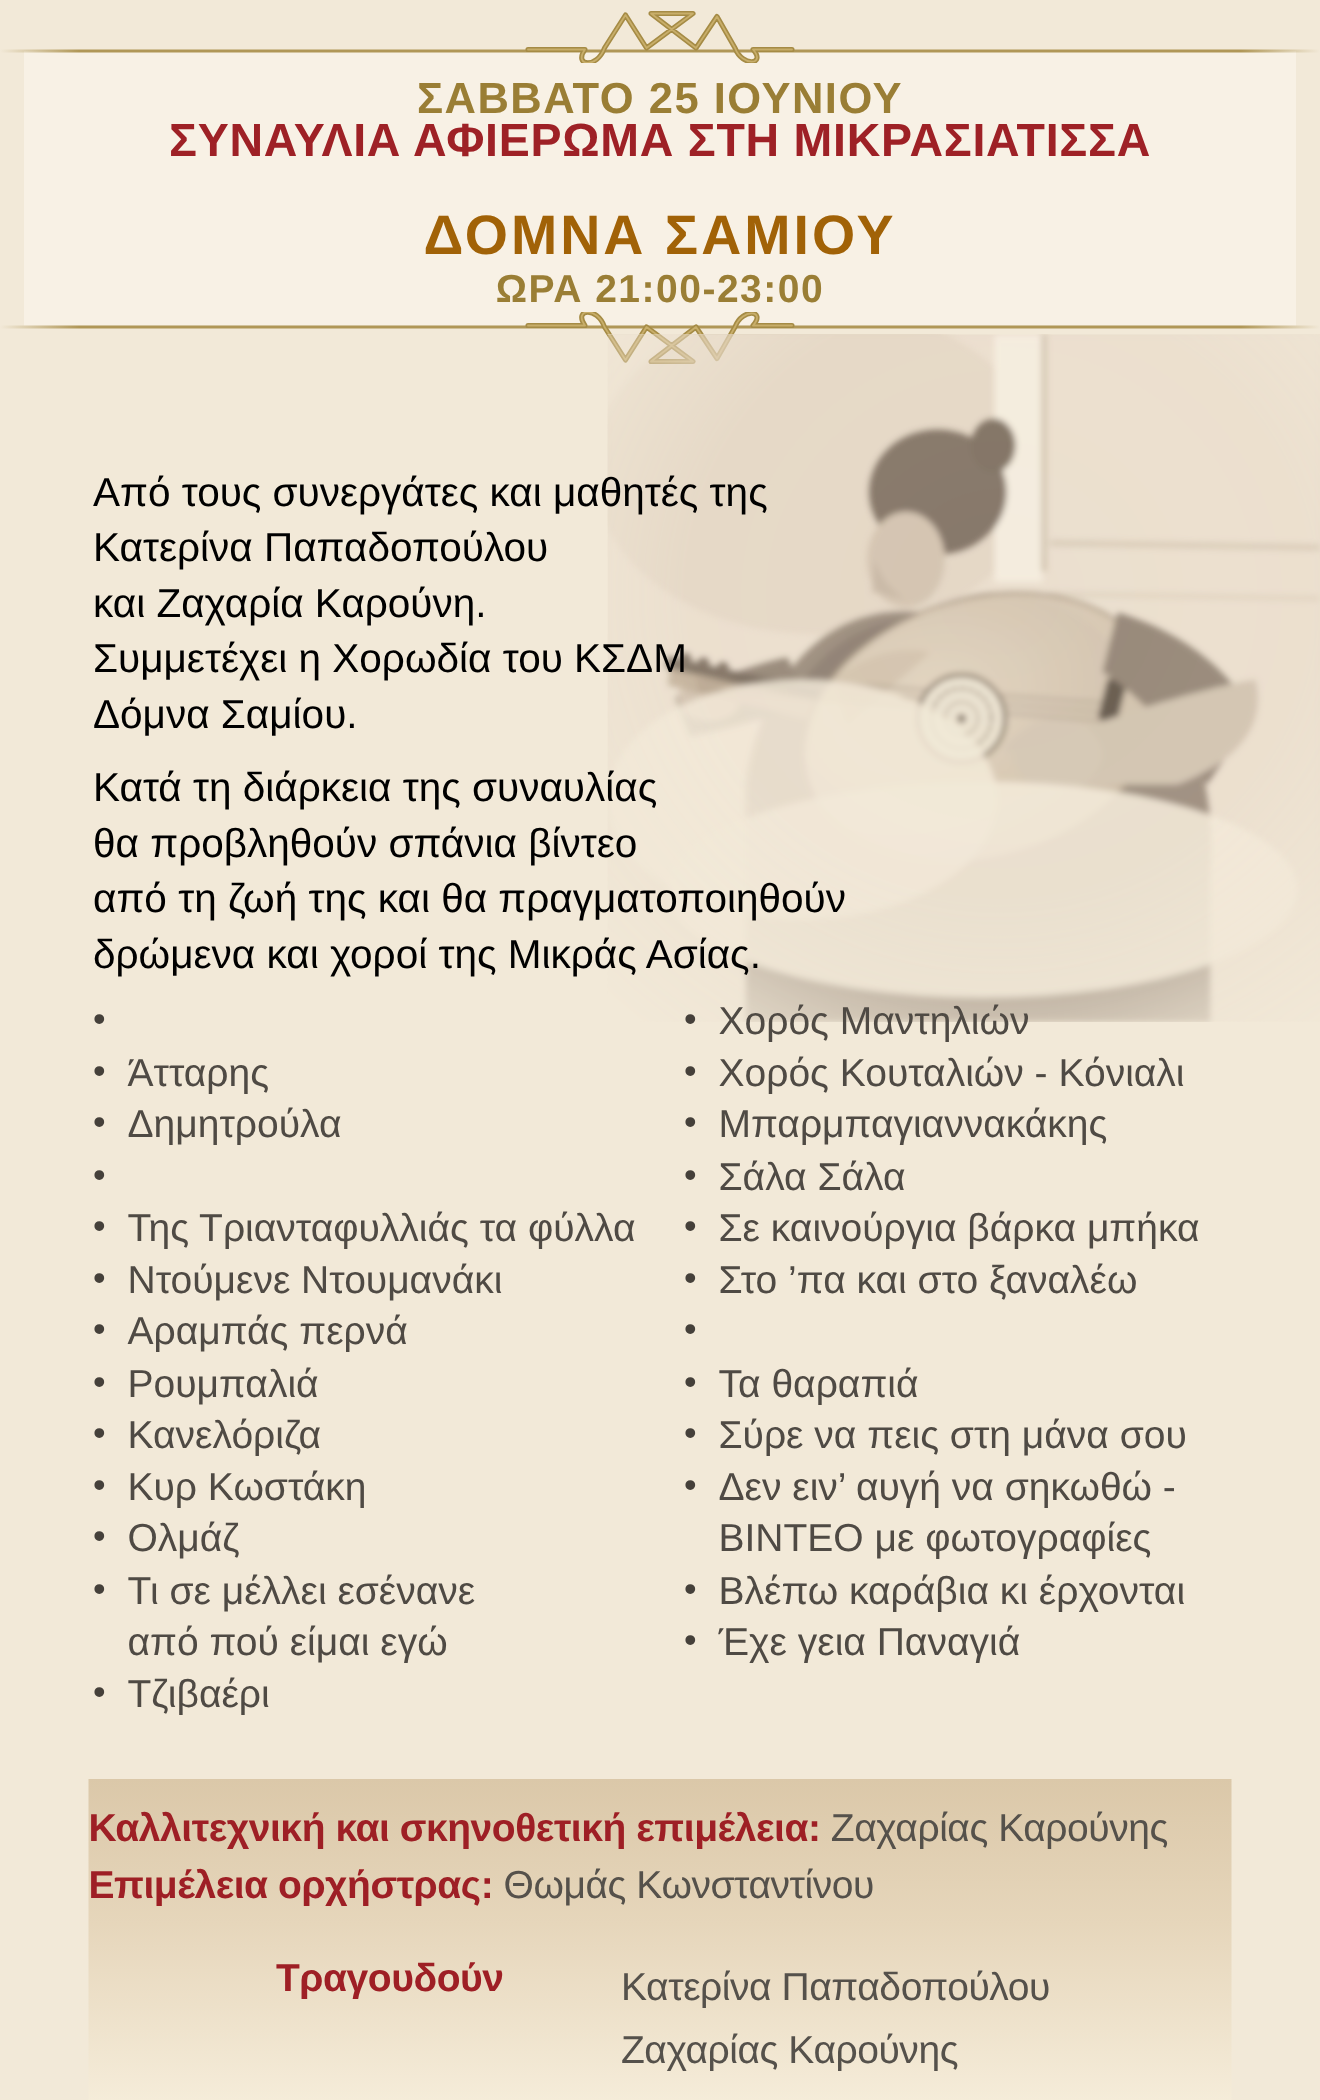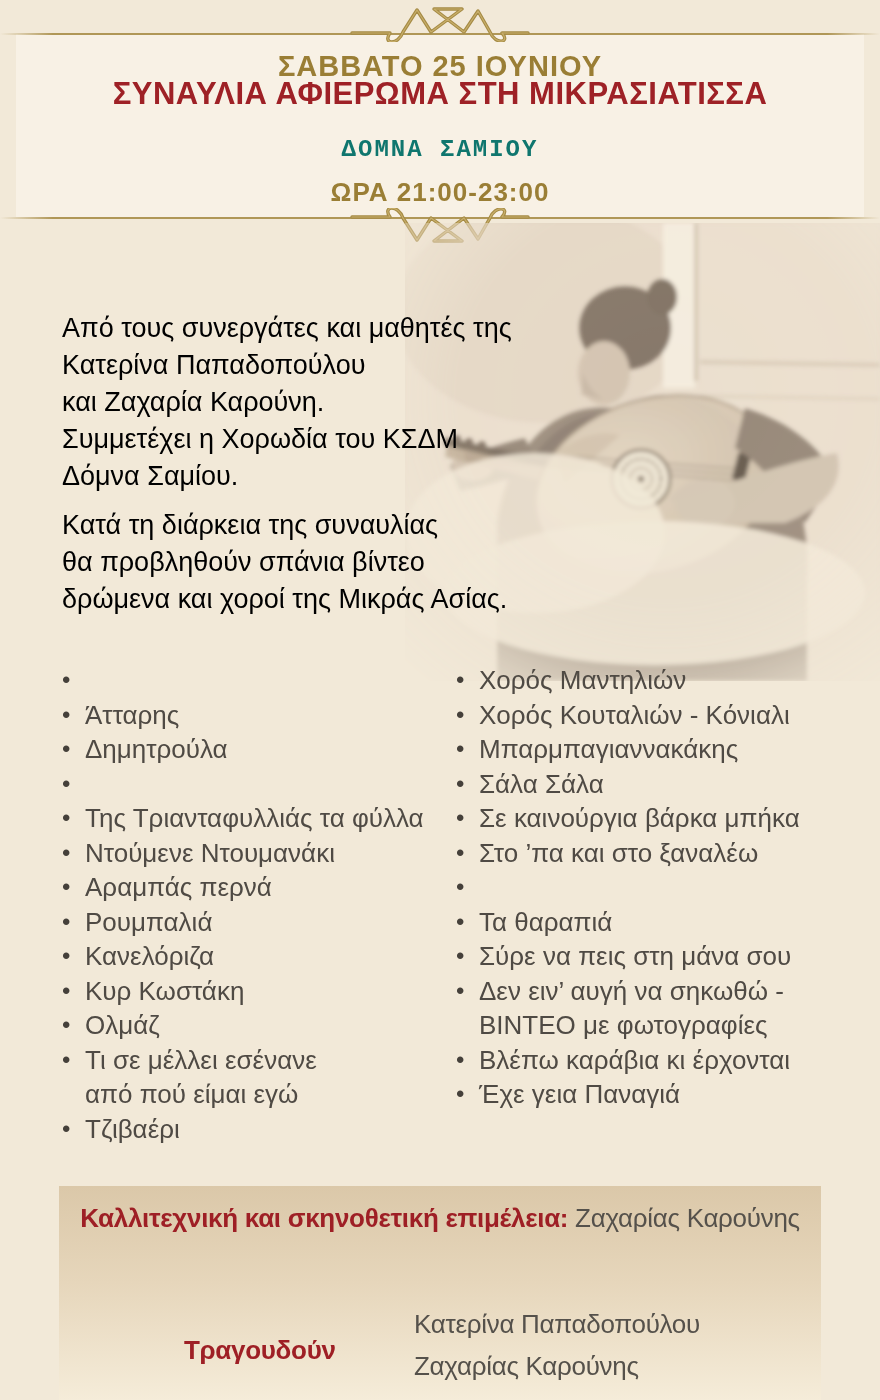--- a/index.html
+++ b/index.html
@@ -19,45 +19,45 @@
     background:linear-gradient(90deg,rgba(176,151,87,0) 0%,#b09757 6%,#b09757 94%,rgba(176,151,87,0) 100%);
   }
   .gold-line.top{top:33px;}
   .gold-line.bottom{top:217px;}
   .flourish{position:absolute;left:350px;width:180px;height:44px;}
   .flourish.top{top:-2px;}
   .flourish.bottom{top:208px;transform:scaleY(-1);}
   .hline{position:absolute;left:0;width:100%;text-align:center;white-space:nowrap;font-weight:bold;}
   .h-date {top:50px;font-size:29px;letter-spacing:1px;color:#9a7e35;}
   .h-title1{top:76px;font-size:31px;letter-spacing:.5px;color:#9e2126;}
-  .h-title2{top:136px;font-size:24px;letter-spacing:2px;color:#0f766e;font-family:Liberation Mono, monospace;}
+  .h-title2{top:136px;font-size:37px;letter-spacing:2px;color:#a16207;}
   .h-time {top:177px;font-size:26px;letter-spacing:1px;color:#9a7e35;}
   
   .photo{position:absolute;left:405px;top:223px;width:475px;height:458px;z-index:1;}
   
   .intro{position:absolute;left:62px;top:310px;z-index:2;color:#000000;font-size:27px;}
   .intro .ln{height:37px;line-height:37px;white-space:nowrap;}
   .intro .gap{height:12px;}
   
   .songs{position:absolute;top:663px;z-index:2;color:#4f4a44;font-size:26px;}
   .songs.left{left:62px;}
   .songs.right{left:456px;}
   .song-row{height:34.5px;line-height:34.5px;white-space:nowrap;display:flex;}
   .blt{display:inline-block;width:23px;color:#45403a;font-size:24px;}
   
   .credits{
     position:absolute;left:59px;top:1186px;width:762px;height:214px;z-index:2;
     background:linear-gradient(180deg,#dbc8a9 0%,#e6d6bb 45%,#f5ecd9 100%);
     font-size:26px;letter-spacing:-0.3px;
   }
-  .credit-center{position:absolute;left:0;width:100%;text-align:center;white-space:nowrap;}
+  .credit-center{position:absolute;left:0;width:100%;white-space:nowrap;}
   .c1{top:17px;} .c2{top:55px;}
   .red{color:#9e1f25;font-weight:bold;}
   .gray{color:#55514b;}
-  .singers-label{position:absolute;left:125px;top:117px;white-space:nowrap;margin-top:32px;}
+  .singers-label{position:absolute;left:125px;top:117px;white-space:nowrap;}
   .singer-names{position:absolute;left:355px;top:117px;}
   .singer-names .nm{height:42px;line-height:42px;white-space:nowrap;}
 </style>
 </head>
 <body>
 
 <div class="title-panel"></div>
 <div class="gold-line top"></div>
 <div class="gold-line bottom"></div>
 
@@ -157,20 +157,21 @@
 
 <div class="intro">
   <div class="ln">Από τους συνεργάτες και μαθητές της</div>
   <div class="ln">Κατερίνα Παπαδοπούλου</div>
   <div class="ln">και Ζαχαρία Καρούνη.</div>
   <div class="ln">Συμμετέχει η Χορωδία του ΚΣΔΜ</div>
   <div class="ln">Δόμνα Σαμίου.</div>
   <div class="gap"></div>
   <div class="ln">Κατά τη διάρκεια της συναυλίας</div>
   <div class="ln">θα προβληθούν σπάνια βίντεο</div>
+  <div class="ln">από τη ζωή της και θα πραγματοποιηθούν</div>
   <div class="ln">δρώμενα και χοροί της Μικράς Ασίας.</div>
 </div>
 
 <div class="songs left">
   <div class="song-row">
       <span class="blt">•</span>
     </div>
   <div class="song-row">
       <span class="blt">•</span>
       <span>Άτταρης</span>
@@ -274,19 +275,22 @@
     </div>
   <div class="song-row">
       <span class="blt">•</span>
       <span>Έχε γεια Παναγιά</span>
     </div>
 </div>
 
 <div class="credits">
   <div class="credit-center c1">
     <span class="red">Καλλιτεχνική και σκηνοθετική επιμέλεια:</span><span class="gray"> Ζαχαρίας Καρούνης</span>
+  </div>
+  <div class="credit-center c2">
+    <span class="red">Επιμέλεια ορχήστρας:</span><span class="gray"> Θωμάς Κωνσταντίνου</span>
   </div>
   <div class="singers-label red">Τραγουδούν</div>
   <div class="singer-names gray">
     <div class="nm">Κατερίνα Παπαδοπούλου</div>
     <div class="nm">Ζαχαρίας Καρούνης</div>
   </div>
 </div>
 
 </body></html>

